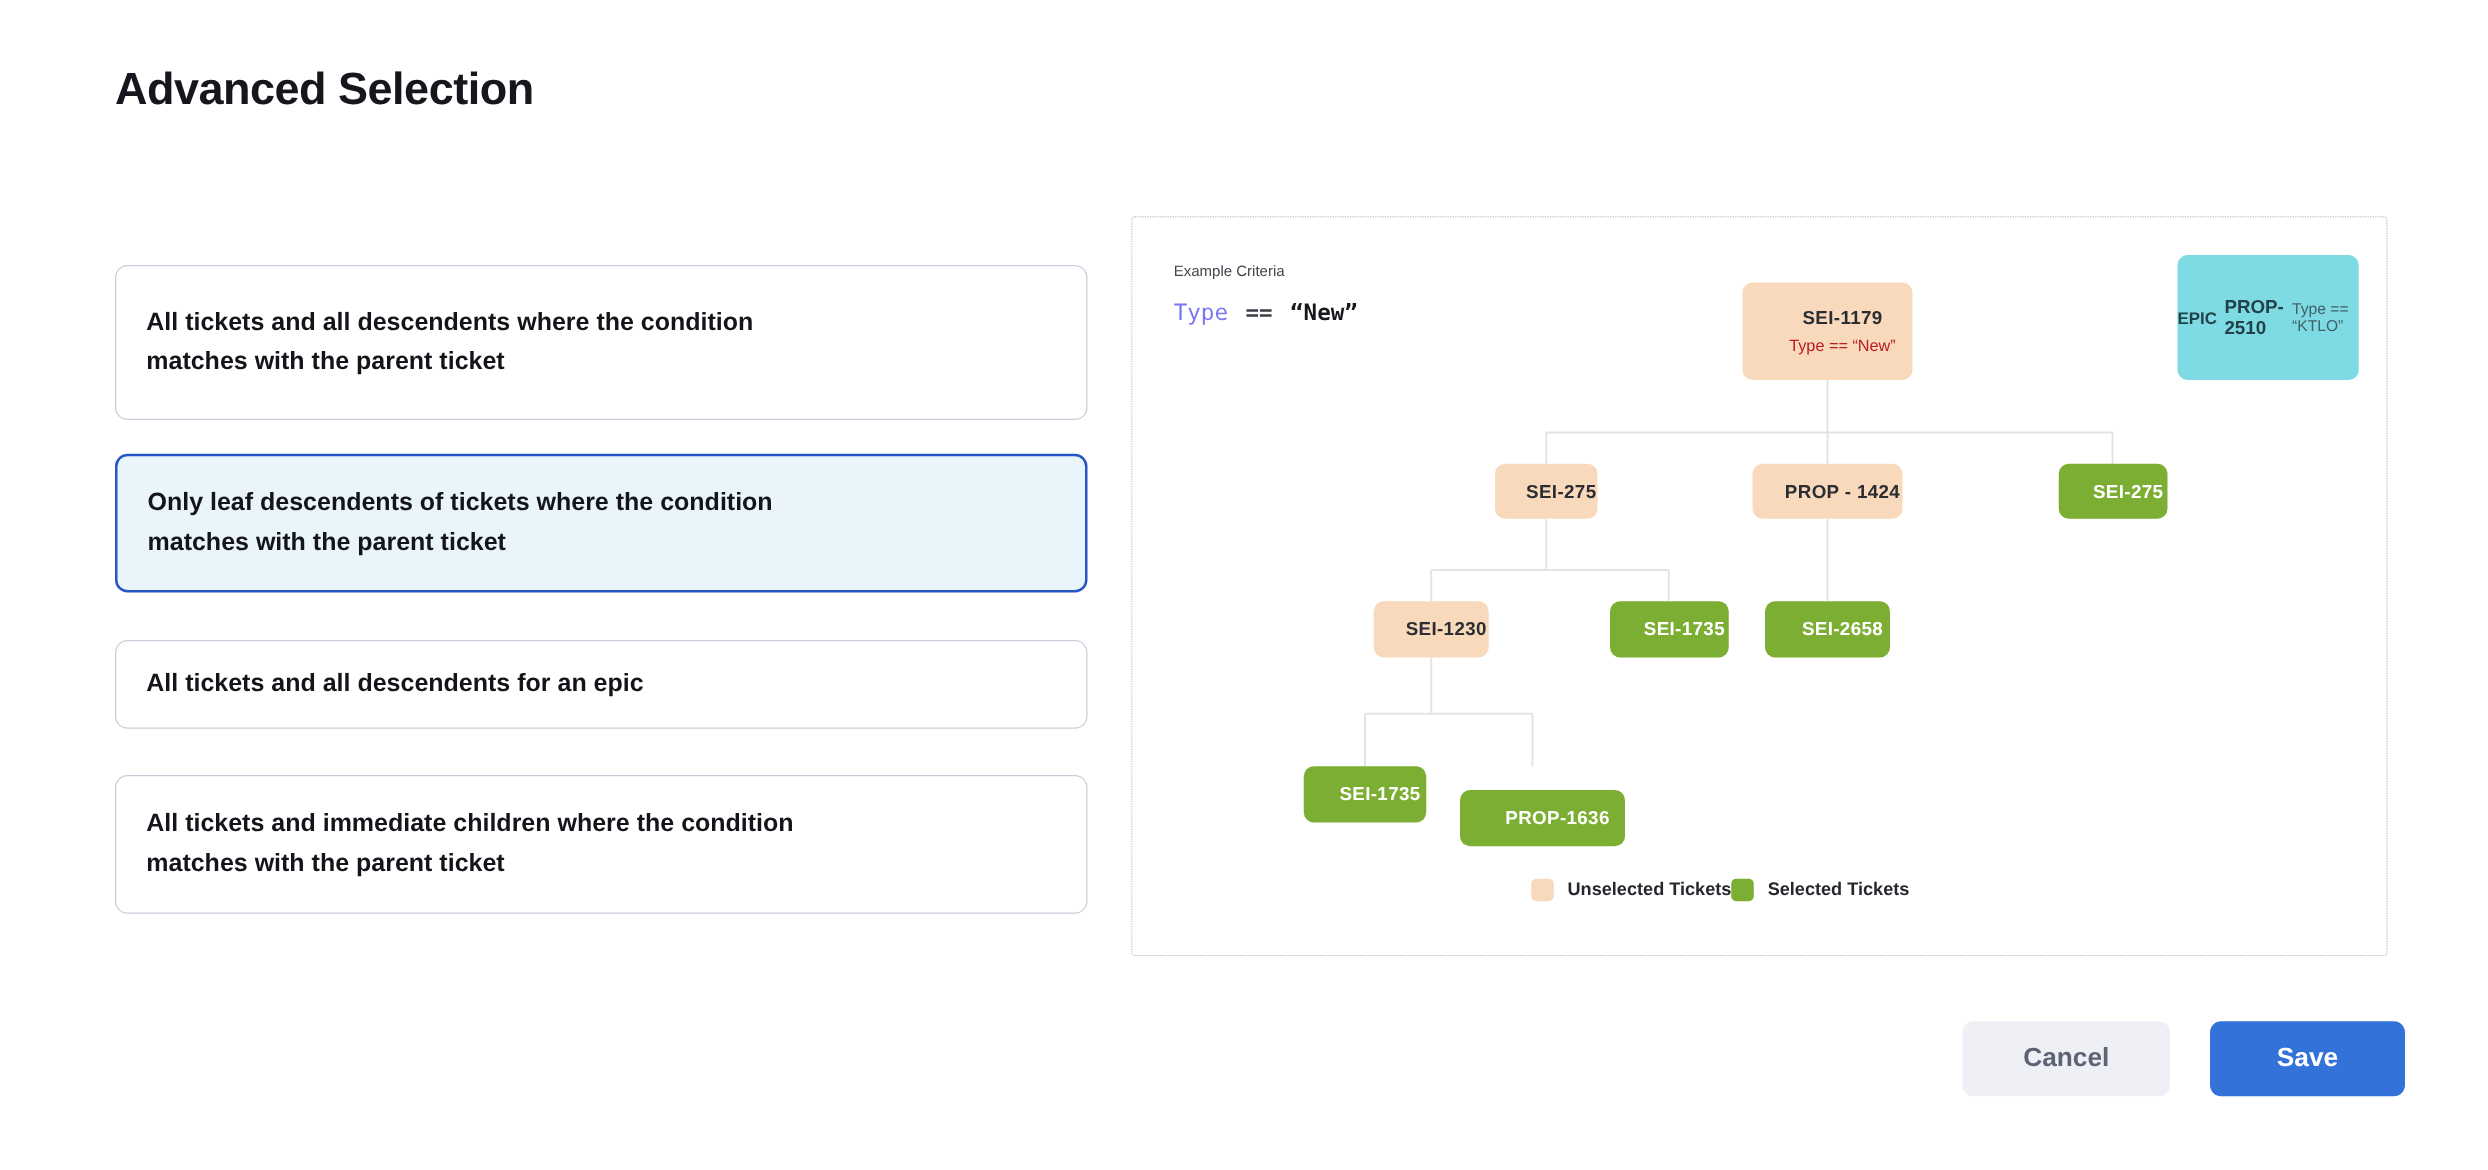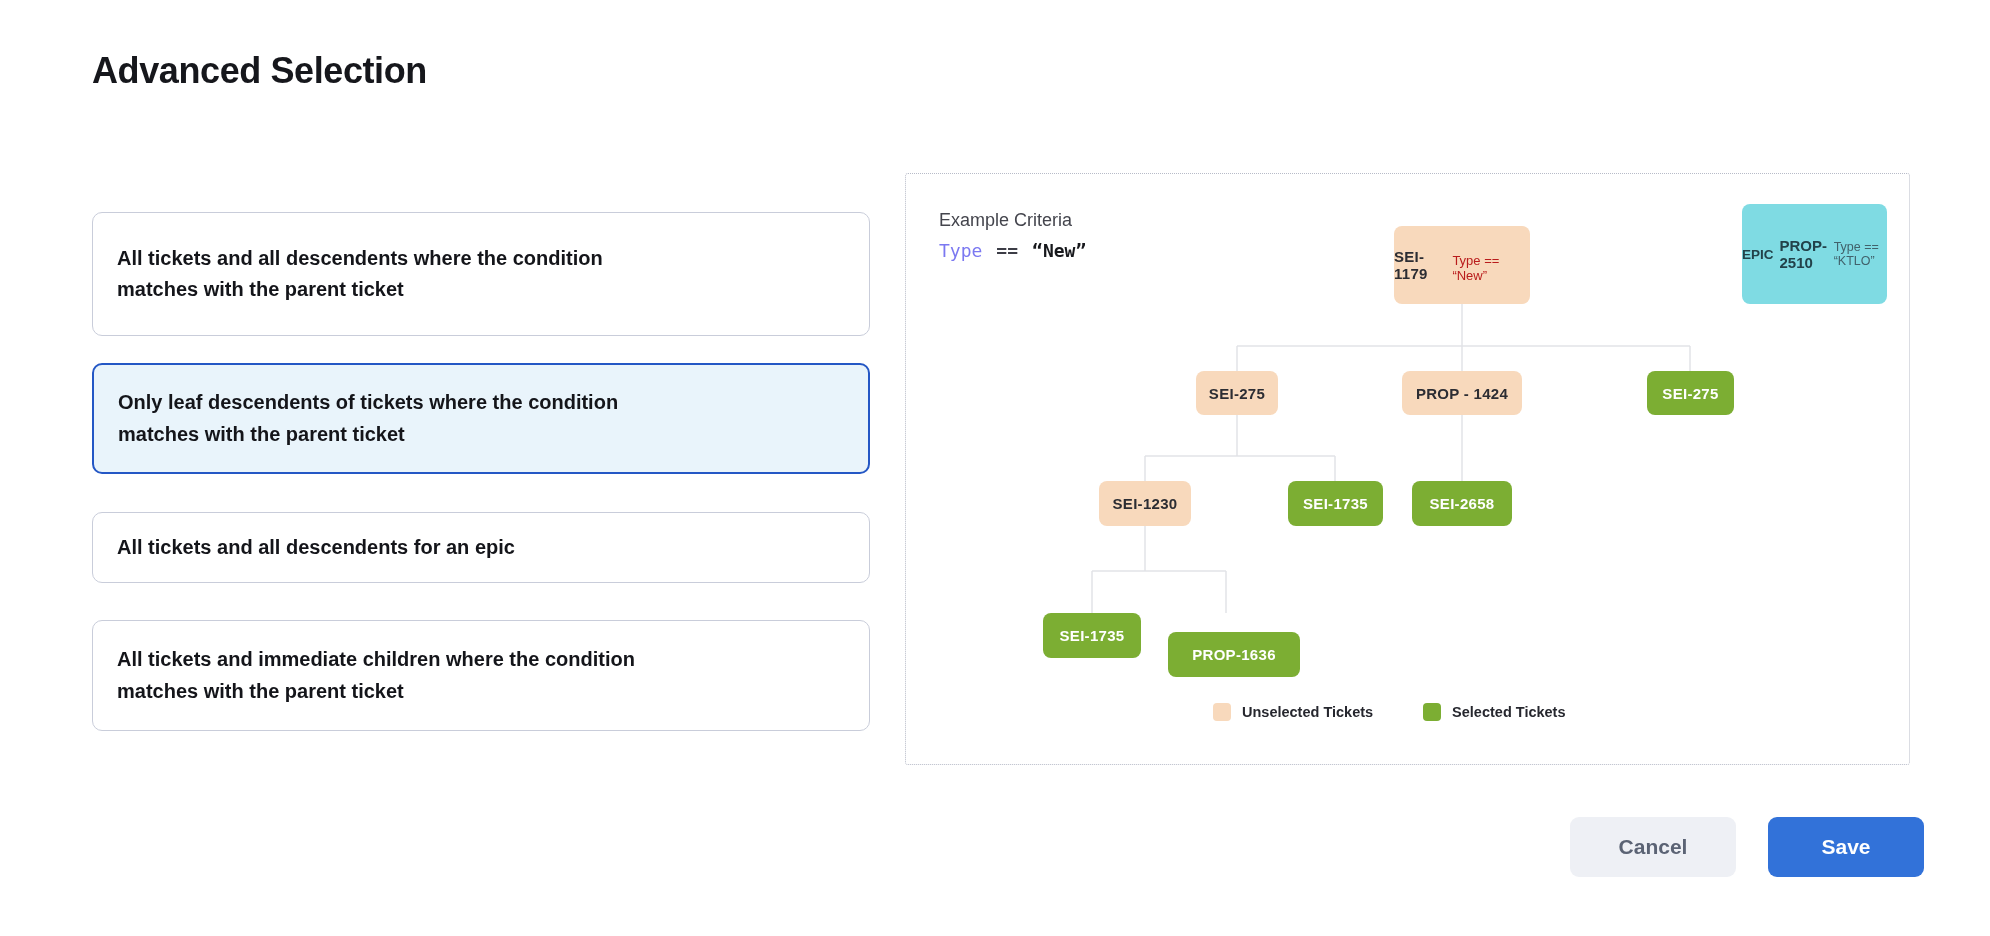--- a/index.html
+++ b/index.html
@@ -24,48 +24,48 @@
     max-width:550px; display:block;
   }
   .option-card.selected { border:2px solid #2457c5; background:#e9f4fb; }
   
   .panel {
     position:absolute; left:905px; top:173px; width:1005px; height:592px;
     border:1.5px dotted #b7bbc8; border-radius:3px; background:#ffffff;
   }
   .ex-heading {
     position:absolute; left:33px; top:36px;
-    font-size:18px; font-weight:500; color:#44454d;
+    font-size:12px; font-weight:500; color:#44454d;
   }
   .criteria {
     position:absolute; left:33px; top:66px;
     font-family:"DejaVu Sans Mono", monospace; font-size:18px;
     display:flex; gap:14px; align-items:baseline;
   }
   .tok-field { color:#7b78f1; }
   .tok-op   { color:#3c3d46; font-weight:700; }
   .tok-val  { color:#17181c; font-weight:700; }
   .connectors { position:absolute; left:0; top:0; }
   .node {
     position:absolute; border-radius:8px;
-    display:flex; align-items:center; justify-content:center;
+    display:flex; flex-direction:column; align-items:center; justify-content:center;padding-left:24px;
   }
   .node.unselected { background:#f8d9bc; color:#2c2d33; }
   .node.selected   { background:#7cae33; color:#ffffff; }
   .node .nid  { font-size:15px; font-weight:700; letter-spacing:0.3px; }
   .node .ncond { font-size:13px; font-weight:400; color:#b91c1c; margin-top:6px; }
   .epic-card {
     position:absolute; left:836px; top:30px; width:145px; height:100px;
     background:#7fdbe3; border-radius:8px; color:#22424a;
     display:flex; flex-direction:row; align-items:center; justify-content:center; gap:6px;
   }
   .epic-card .etag  { font-size:13.5px; font-weight:700; }
   .epic-card .eid   { font-size:15px;   font-weight:700; }
   .epic-card .econd { font-size:12.5px; font-weight:500; color:#41626b; }
-  .legend { position:absolute; left:307px; top:529px; display:flex; gap:50px; }
+  .legend { position:absolute; left:319px; top:529px; display:flex; }
   .legend-item { display:flex; align-items:center; gap:11px;
     font-size:14.5px; font-weight:700; color:#26272e; }
   .swatch { width:18px; height:18px; border-radius:4px; }
   .swatch.unselected { background:#f8d9bc; }
   .swatch.selected   { background:#7cae33; }
   
   .footer { position:absolute; left:1570px; top:817px; display:flex; gap:32px; }
   .btn {
     height:60px; border:none; border-radius:9px; cursor:pointer;
     font-family:"Liberation Sans", sans-serif; font-size:21px; font-weight:700;

